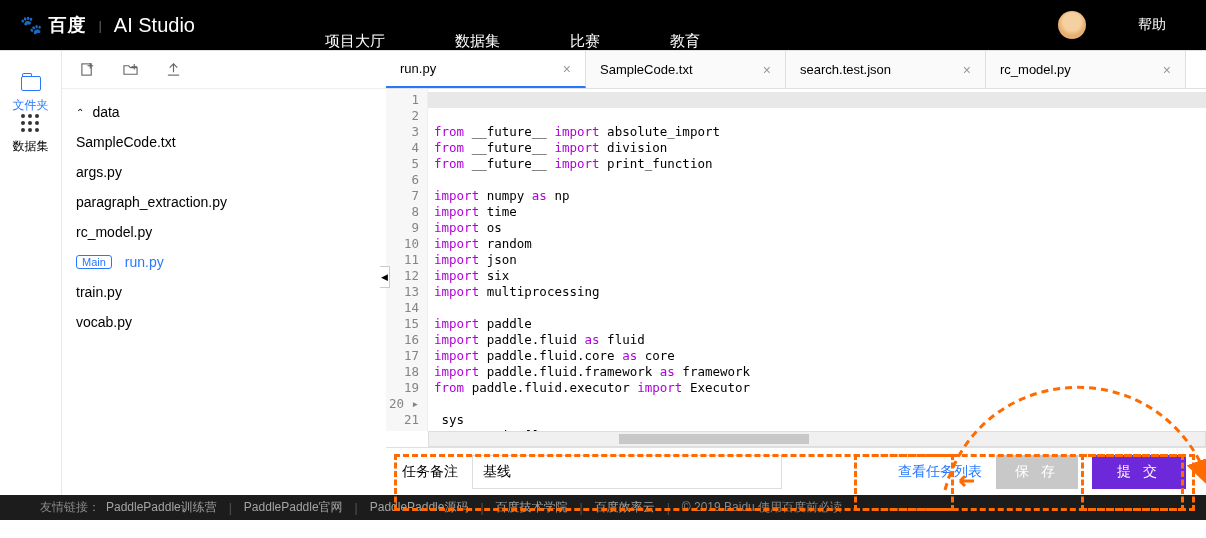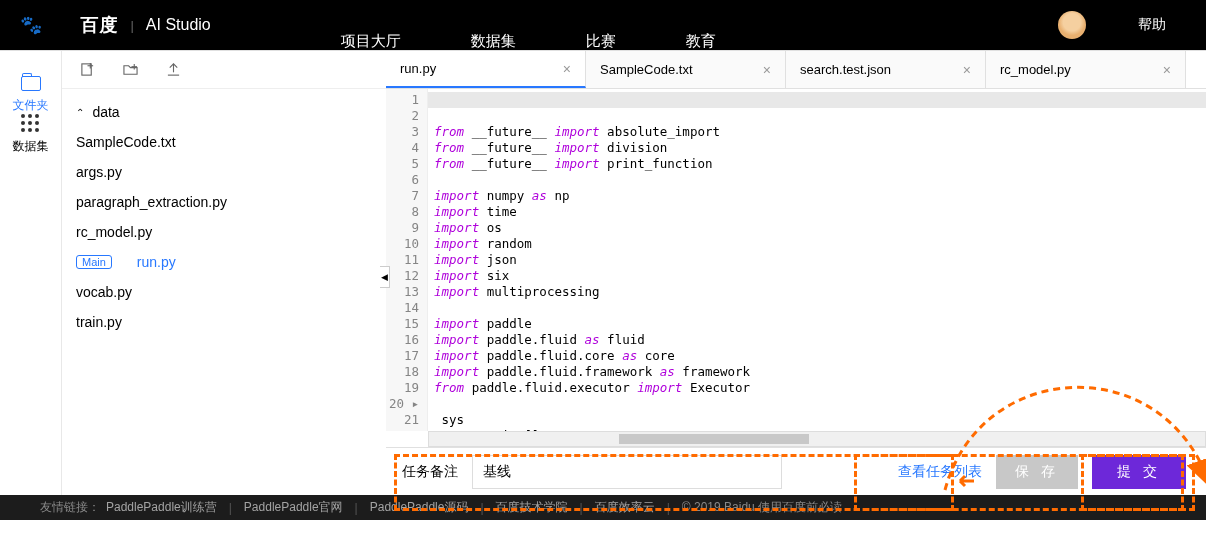--- a/index.html
+++ b/index.html
@@ -1,57 +1,57 @@
 <!DOCTYPE html>
 <html><head>
 <meta charset="utf-8">
 <style>
 * { margin:0; padding:0; box-sizing:border-box; }
 body { font-family: "Microsoft YaHei", Arial, sans-serif; font-size:13px; background:#fff; width:1206px; }
 .header { background:#000; height:50px; display:flex; align-items:center; color:#fff; padding:0 20px; position:relative; }
 .logo { display:flex; align-items:center; gap:6px; }
 .logo-paw { font-size:18px; }
-.logo-txt { font-size:18px; font-weight:bold; letter-spacing:1px;margin-left:32px; }
+.logo-txt { font-size:18px; font-weight:bold; letter-spacing:1px; }
 .logo-sep { color:#666; margin:0 6px; }
-.logo-sub { font-size:16px; }
+.logo-sub { font-size:20px; }
 .nav { display:flex; gap:70px; margin-left:130px; }
 .nav-item { color:#fff; cursor:pointer; font-size:15px;margin-top:32px; }
 .avatar { position:absolute; right:120px; width:28px; height:28px; border-radius:50%; background:radial-gradient(circle at 50% 40%, #f5d0a0 40%, #e8b070 60%); cursor:pointer; }
 .help { position:absolute; right:40px; cursor:pointer; font-size:14px; }
 
 .main { display:flex; height:445px; border-top:1px solid #e0e0e0; }
 .left-rail { width:62px; border-right:1px solid #e8e8e8; display:flex; flex-direction:column; align-items:center; padding-top:25px; }
 .rail-item { display:flex; flex-direction:column; align-items:center; gap:6px; font-size:12px; cursor:pointer; }
 .rail-item.active { color:#2878ff; }
 .folder-ic { width:20px; height:15px; border:1.5px solid #2878ff; border-radius:2px; position:relative; }
 .folder-ic::before { content:""; position:absolute; top:-4px; left:0; width:8px; height:3px; border:1.5px solid #2878ff; border-bottom:none; border-radius:2px 2px 0 0; }
 .dots-ic { width:20px; display:grid; grid-template-columns:repeat(3,4px); gap:3px; }
 .dots-ic span { width:4px; height:4px; border-radius:50%; background:#333; }
 
 .file-panel { width:324px; display:flex; flex-direction:column; }
 .file-tb { height:38px; border-bottom:1px solid #eee; display:flex; align-items:center; gap:28px; padding-left:18px; }
 .tb-ic { width:15px; height:15px; cursor:pointer; opacity:.75; }
 .file-list { padding:8px 0; }
 .file-item { padding:7px 14px; cursor:pointer; display:flex; align-items:center; gap:8px; font-size:14px; }
 .caret { font-size:10px; }
-.badge { border:1px solid #2878ff; color:#2878ff; border-radius:3px; padding:0 5px; font-size:11px; margin-right:17px; }
+.badge { border:1px solid #2878ff; color:#2878ff; border-radius:3px; padding:0 5px; font-size:11px; margin-right:5px; }
 .file-item.active { color:#2878ff; }
 
 .editor { flex:1; display:flex; flex-direction:column; position:relative; }
 .collapse-h { position:absolute; left:-6px; top:215px; width:10px; height:22px; background:#fff; border:1px solid #ccc; border-left:none; display:flex; align-items:center; justify-content:center; font-size:9px; cursor:pointer; z-index:5; }
 .tabs { height:38px; display:flex; border-bottom:1px solid #e0e0e0; }
 .tab { width:200px; display:flex; align-items:center; justify-content:space-between; padding:0 14px; border-right:1px solid #e0e0e0; cursor:pointer; font-size:13px; background:#fafafa; }
 .tab.active { background:#fff; border-bottom:2px solid #2878ff; }
 .tab-x { color:#999; font-size:14px; }
 .code { flex:1; display:flex; font-family:Consolas,monospace; font-size:12.5px; line-height:16px; overflow:hidden; background:#fff; }
 .gutter { width:42px; background:#f7f7f7; text-align:right; padding-right:8px; color:#858585; padding-top:3px; border-right:1px solid #eee; }
 .code-body { flex:1; padding:3px 0 0 6px; position:relative; white-space:pre; }
 .code-body .hl-line { position:absolute; left:0; right:0; top:3px; height:16px; background:#e8e8e8; z-index:0; }
 .code-text { position:relative; z-index:1; }
-.k-purple { color:#af00db;font-style:italic; }
+.k-purple { color:#af00db; }
 .hscroll { height:16px; background:#f0f0f0; border:1px solid #ddd; display:flex; align-items:center; margin-left:42px; }
 .hthumb { height:10px; width:190px; background:#c8c8c8; margin-left:190px; }
 
 .action-bar { height:48px; border-top:1px solid #e0e0e0; display:flex; align-items:center; padding:0 16px; gap:14px; position:relative; }
 .note-lbl { font-size:14px; }
 .note-in { width:310px; height:34px; border:1px solid #ddd; padding:0 10px; font-size:14px; }
 .link-view { margin-left:auto; color:#2878ff; cursor:pointer; font-size:14px; }
 .btn-save { width:82px; height:34px; background:#c8c8c8; color:#fff; border:none; font-size:14px; letter-spacing:4px; }
 .btn-submit { width:94px; height:34px; background:#6d28d9; color:#fff; border:none; font-size:14px; letter-spacing:4px; margin-right:4px; }
 
@@ -131,22 +131,22 @@
           <span>data</span>
         </div>
       <div class="file-item">SampleCode.txt</div>
       <div class="file-item">args.py</div>
       <div class="file-item">paragraph_extraction.py</div>
       <div class="file-item">rc_model.py</div>
       <div class="file-item active">
           <span class="badge">Main</span>
           <span>run.py</span>
         </div>
+      <div class="file-item">train.py</div>
       <div class="file-item">vocab.py</div>
-      <div class="file-item">train.py</div>
     </div>
   </div>
 
   <div class="editor">
     <div class="collapse-h">◀</div>
     <div class="tabs">
       <div class="tab active">
           <span>run.py</span>
           <span class="tab-x">×</span>
         </div>

